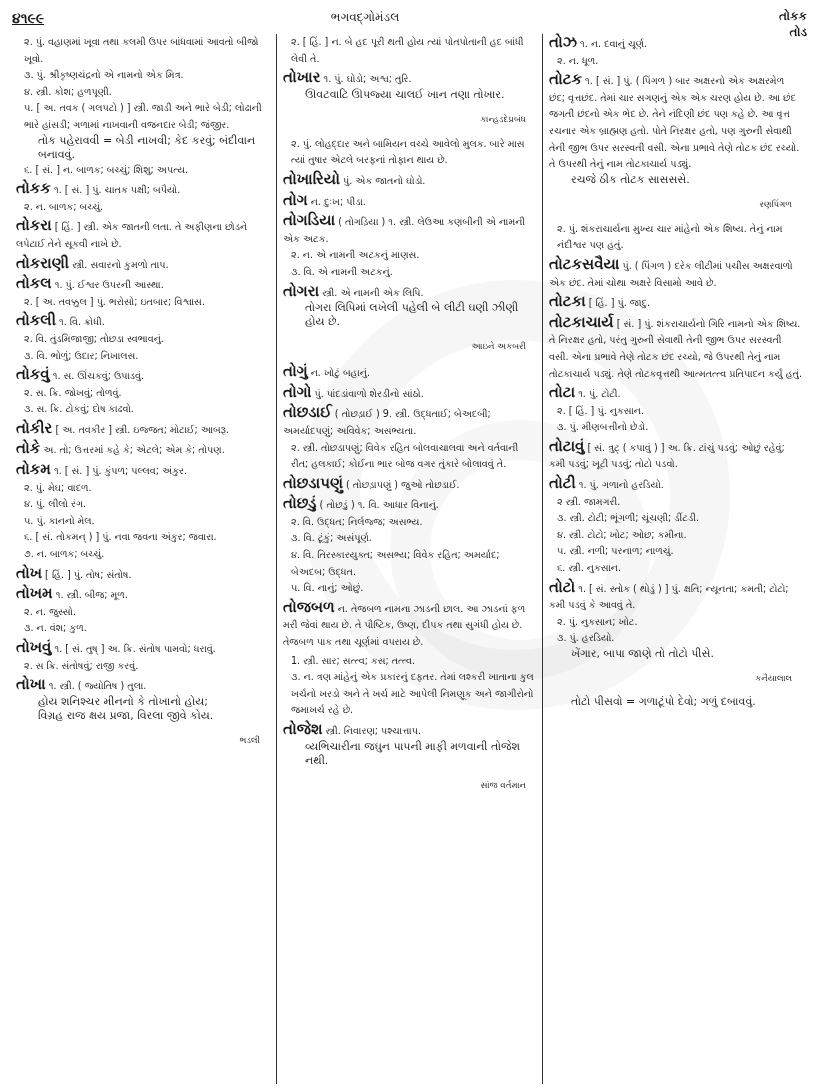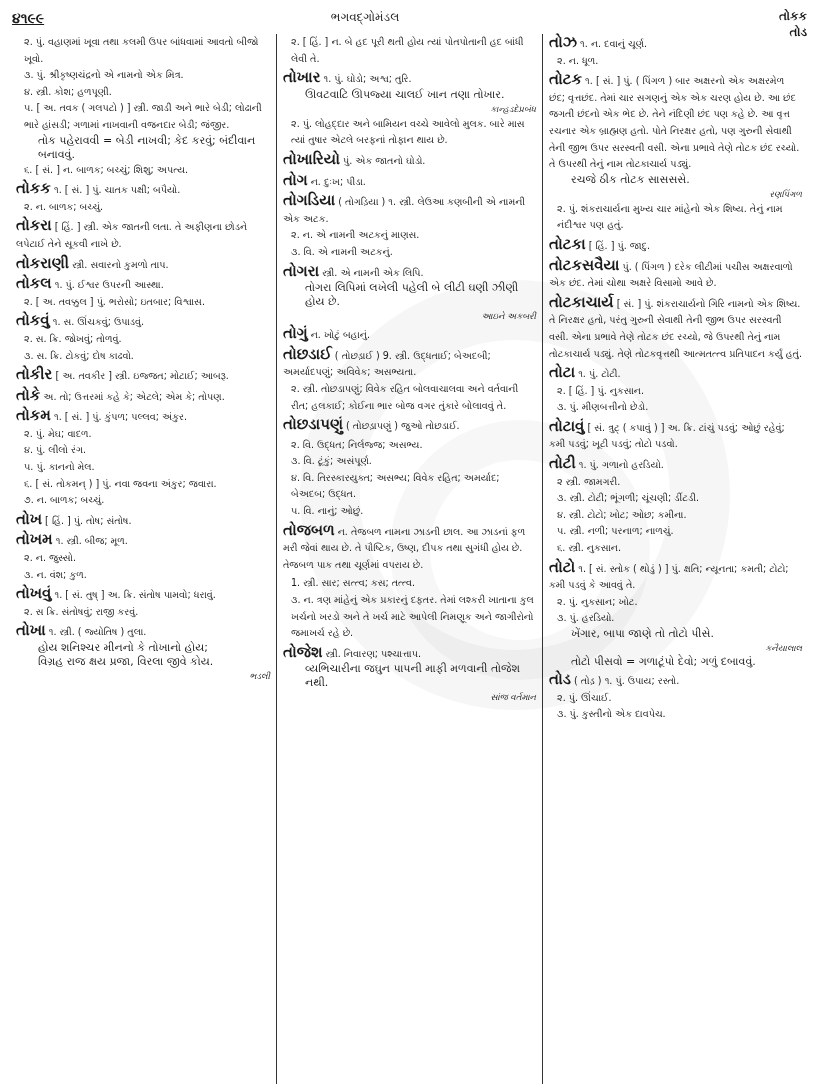--- a/index.html
+++ b/index.html
@@ -29,21 +29,21 @@
   }
   .col {
     width: 266px; padding: 0 6px; box-sizing: border-box;
     font-size: 9.6px; line-height: 16.6px;
   }
   .col + .col { border-left: 1.5px solid #333; }
   .entry { margin: 0 0 2px 0; }
   .hw { font-weight: bold; font-size: 15px; }
   .sense { padding-left: 8px; margin: 0; }
   .quote { padding-left: 22px; font-size: 11px; line-height: 14px; margin: 0; }
-  .src { text-align: right; font-size: 8.6px; line-height: 14px; margin: 0; font-style: italic; }
+  .src { text-align: right; font-size: 8.6px; line-height: 14px; margin: 10px; }
 </style>
 </head>
 <body>
 
 <div class="watermark"></div>
 <div class="watermark2"></div>
 
 <div class="header">
   <span class="page-num">૪૧૯૯</span>
   <div class="running-title">ભગવદ્ગોમંડલ</div>
@@ -71,20 +71,25 @@
         <div><span class="hw">તોકરા</span> <span>[ હિં. ] સ્ત્રી. એક જાતની લતા. તે અફીણના છોડને લપેટાઈ તેને સૂકવી નાખે છે.</span></div>
       </div>
       <div class="entry">
         <div><span class="hw">તોકરાણી</span> <span>સ્ત્રી. સવારનો કુમળો તાપ.</span></div>
       </div>
       <div class="entry">
         <div><span class="hw">તોકલ</span> <span>૧. પું. ઈશ્વર ઉપરની આસ્થા.</span></div>
         <div class="sense">૨. [ અ. તવક્કુલ ] પું. ભરોસો; ઇતબાર; વિશ્વાસ.</div>
       </div>
       <div class="entry">
+        <div><span class="hw">તોકલી</span> <span>૧. વિ. ક્રોધી.</span></div>
+        <div class="sense">૨. વિ. તુંડમિજાજી; તોછડા સ્વભાવનું.</div>
+        <div class="sense">૩. વિ. ભોળું; ઉદાર; નિખાલસ.</div>
+      </div>
+      <div class="entry">
         <div><span class="hw">તોકવું</span> <span>૧. સ. ઊંચકવું; ઉપાડવું.</span></div>
         <div class="sense">૨. સ. ક્રિ. જોખવું; તોળવું.</div>
         <div class="sense">૩. સ. ક્રિ. ટોકવું; દોષ કાઢવો.</div>
       </div>
       <div class="entry">
         <div><span class="hw">તોકીર</span> <span>[ અ. તવકીર ] સ્ત્રી. ઇજ્જત; મોટાઈ; આબરૂ.</span></div>
       </div>
       <div class="entry">
         <div><span class="hw">તોકે</span> <span>અ. તો; ઉત્તરમાં કહે કે; એટલે; એમ કે; તોપણ.</span></div>
       </div>
@@ -138,27 +143,31 @@
       </div>
       <div class="entry">
         <div><span class="hw">તોગરા</span> <span>સ્ત્રી. એ નામની એક લિપિ.</span></div>
         <div class="quote">તોગરા લિપિમાં લખેલી પહેલી બે લીટી ઘણી ઝીણી હોય છે.</div>
         <div class="src">આઇને અકબરી</div>
       </div>
       <div class="entry">
         <div><span class="hw">તોગું</span> <span>ન. ખોટું બહાનું.</span></div>
       </div>
       <div class="entry">
+        <div><span class="hw">તોગો</span> <span>પું. પાંદડાંવાળો શેરડીનો સાંઠો.</span></div>
+      </div>
+      <div class="entry">
         <div><span class="hw">તોછડાઈ</span> <span>( તોછડ઼ાઈ ) 9. સ્ત્રી. ઉદ્ધતાઈ; બેઅદબી; અમર્યાદપણું; અવિવેક; અસભ્યતા.</span></div>
         <div class="sense">૨. સ્ત્રી. તોછડાપણું; વિવેક રહિત બોલવાચાલવા અને વર્તવાની રીત; હલકાઈ; કોઈના ભાર બોજ વગર તુંકારે બોલાવવું તે.</div>
       </div>
       <div class="entry">
         <div><span class="hw">તોછડાપણું</span> <span>( તોછડ઼ાપણું ) જુઓ તોછડાઈ.</span></div>
       </div>
       <div class="entry">
+        <div><span class="hw">તોછડું</span> <span>( તોછડ઼ું ) ૧. વિ. આધાર વિનાનું.</span></div>
         <div class="sense">૨. વિ. ઉદ્ધત; નિર્લજ્જ; અસભ્ય.</div>
         <div class="sense">૩. વિ. ટૂંકું; અસંપૂર્ણ.</div>
         <div class="sense">૪. વિ. તિરસ્કારયુક્ત; અસભ્ય; વિવેક રહિત; અમર્યાદ; બેઅદબ; ઉદ્ધત.</div>
         <div class="sense">૫. વિ. નાનું; ઓછું.</div>
       </div>
       <div class="entry">
         <div><span class="hw">તોજબળ</span> <span>ન. તેજબળ નામના ઝાડની છાલ. આ ઝાડનાં ફળ મરી જેવાં થાય છે. તે પૌષ્ટિક, ઉષ્ણ, દીપક તથા સુગંધી હોય છે. તેજબળ પાક તથા ચૂર્ણમાં વપરાય છે.</span></div>
       </div>
       <div class="entry">
         <div class="sense">1. સ્ત્રી. સાર; સત્ત્વ; કસ; તત્ત્વ.</div>
@@ -175,24 +184,24 @@
         <div><span class="hw">તોઝ</span> <span>૧. ન. દવાનું ચૂર્ણ.</span></div>
         <div class="sense">૨. ન. ધૂળ.</div>
       </div>
       <div class="entry">
         <div><span class="hw">તોટક</span> <span>૧. [ સં. ] પું. ( પિંગળ ) બાર અક્ષરનો એક અક્ષરમેળ છંદ; વૃત્તછંદ. તેમાં ચાર સગણનું એક એક ચરણ હોય છે. આ છંદ જગતી છંદનો એક ભેદ છે. તેને નંદિણી છંદ પણ કહે છે. આ વૃત્ત રચનાર એક બ્રાહ્મણ હતો. પોતે નિરક્ષર હતો, પણ ગુરુની સેવાથી તેની જીભ ઉપર સરસ્વતી વસી. એના પ્રભાવે તેણે તોટક છંદ રચ્યો. તે ઉપરથી તેનું નામ તોટકાચાર્ય પડ્યું.</span></div>
         <div class="quote">રચજે ઠીક તોટક સાસસસે.</div>
         <div class="src">રણપિંગળ</div>
         <div class="sense">૨. પું. શંકરાચાર્યના મુખ્ય ચાર માંહેનો એક શિષ્ય. તેનું નામ નંદીશ્વર પણ હતું.</div>
       </div>
       <div class="entry">
+        <div><span class="hw">તોટકસવૈયા</span> <span>પું. ( પિંગળ ) દરેક લીટીમાં પચીસ અક્ષરવાળો એક છંદ. તેમાં ચોથા અક્ષરે વિસામો આવે છે.</span></div>
+      </div>
+      <div class="entry">
         <div><span class="hw">તોટકા</span> <span>[ હિં. ] પું. જાદુ.</span></div>
-      </div>
-      <div class="entry">
-        <div><span class="hw">તોટકસવૈયા</span> <span>પું. ( પિંગળ ) દરેક લીટીમાં પચીસ અક્ષરવાળો એક છંદ. તેમાં ચોથા અક્ષરે વિસામો આવે છે.</span></div>
       </div>
       <div class="entry">
         <div><span class="hw">તોટકાચાર્ય</span> <span>[ સં. ] પું. શંકરાચાર્યનો ગિરિ નામનો એક શિષ્ય. તે નિરક્ષર હતો, પરંતુ ગુરુની સેવાથી તેની જીભ ઉપર સરસ્વતી વસી. એના પ્રભાવે તેણે તોટક છંદ રચ્યો, જે ઉપરથી તેનું નામ તોટકાચાર્ય પડ્યું. તેણે તોટકવૃત્તથી આત્મતત્ત્વ પ્રતિપાદન કર્યું હતું.</span></div>
       </div>
       <div class="entry">
         <div><span class="hw">તોટા</span> <span>૧. પું. ટોટી.</span></div>
         <div class="sense">૨. [ હિં. ] પું. નુકસાન.</div>
         <div class="sense">૩. પું. મીણબત્તીનો છેડો.</div>
       </div>
       <div class="entry">
@@ -207,19 +216,14 @@
         <div class="sense">૬. સ્ત્રી. નુકસાન.</div>
       </div>
       <div class="entry">
         <div><span class="hw">તોટો</span> <span>૧. [ સં. સ્તોક ( થોડું ) ] પું. ક્ષતિ; ન્યૂનતા; કમતી; ટોટો; કમી પડવું કે આવવું તે.</span></div>
         <div class="sense">૨. પું. નુકસાન; ખોટ.</div>
         <div class="sense">૩. પું. હરડિયો.</div>
         <div class="quote">ખેંગાર, બાપા જાણે તો તોટો પીસે.</div>
         <div class="src">કનૈયાલાલ</div>
         <div class="quote">તોટો પીસવો = ગળાટૂંપો દેવો; ગળું દબાવવું.</div>
       </div>
-      <div class="entry">
-        <div><span class="hw">તોડ</span> <span>( તોડ઼ ) ૧. પું. ઉપાય; રસ્તો.</span></div>
-        <div class="sense">૨. પું. ઊંચાઈ.</div>
-        <div class="sense">૩. પું. કુસ્તીનો એક દાવપેચ.</div>
-      </div>
     </div>
 </div>
 
 </body></html>

